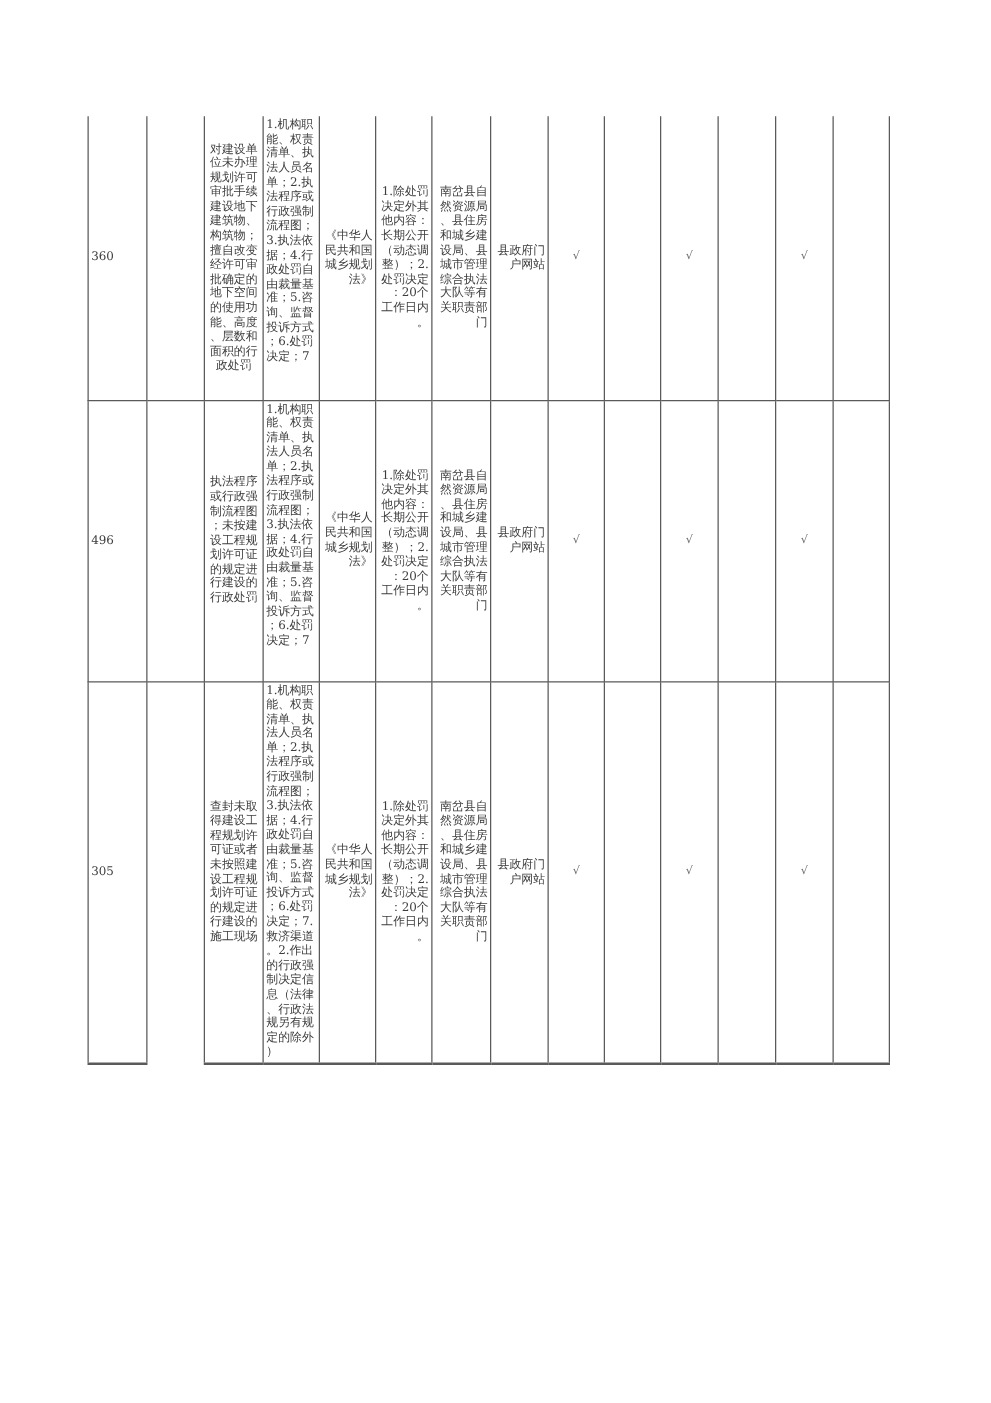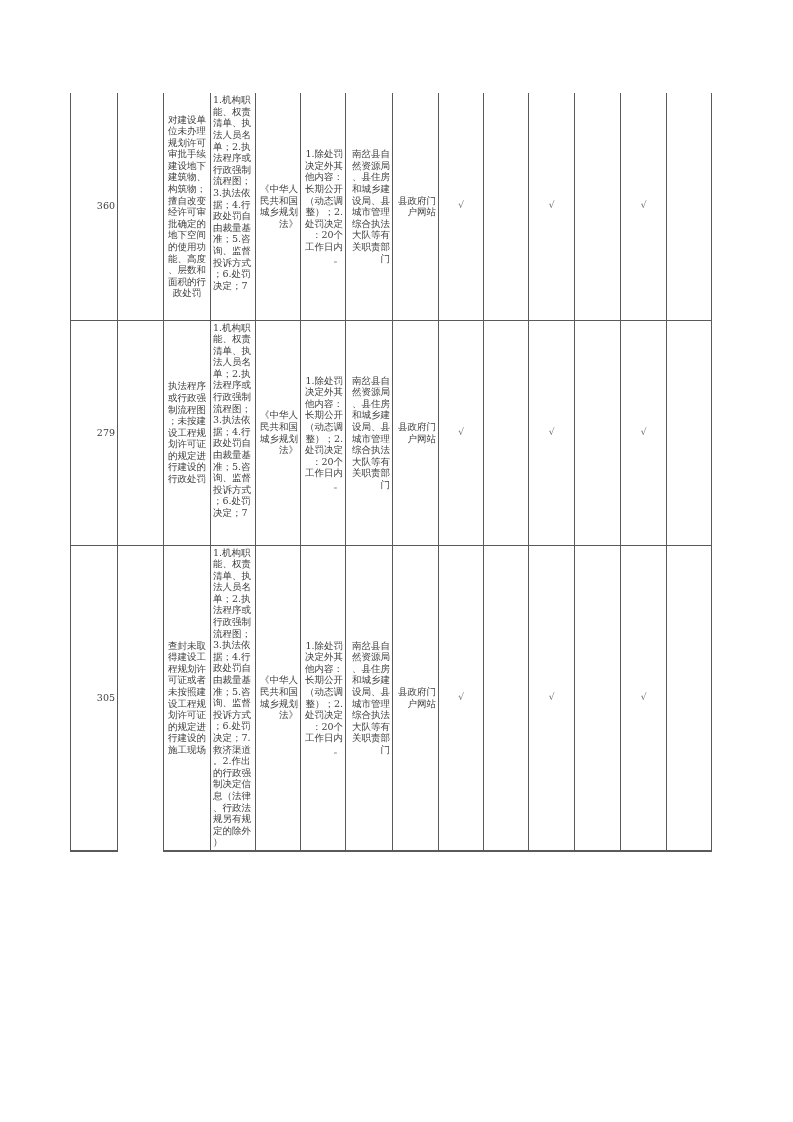--- a/index.html
+++ b/index.html
@@ -37,21 +37,21 @@
   tr.row-a { height: 227px; }
   tr.row-b { height: 225px; }
   tr.row-c { height: 305px; }
   
   tr.row-a td { border-top: none; }
   
   td.spacer { border-top: none; border-bottom: none; }
   tr.row-c td { border-bottom-width: 2.5px; }
   tr.row-c td.spacer { border-bottom: none; }
 
-  td.num   { text-align: right; }
+  td.num   { text-align: left; }
   td.item  { text-align: center; }
   td.content { vertical-align: top; text-align: left; }
   td.basis, td.timing, td.dept, td.channel { text-align: right; }
   td.check { text-align: center; color: #6e6e6e; font-size: 9px; }
   td.blank { }
 
   .clip { overflow: hidden; }
   .clip-a { height: 224px; }
   .clip-b { height: 222px; }
   .clip-c { height: 302px; }
@@ -90,21 +90,21 @@
         <td class="dept">南岔县自然资源局、县住房和城乡建设局、县城市管理综合执法大队等有关职责部门</td>
         <td class="channel">县政府门户网站</td>
         <td class="check">√</td>
         <td class="blank"></td>
         <td class="check">√</td>
         <td class="blank"></td>
         <td class="check">√</td>
         <td class="blank"></td>
       </tr>
       <tr class="row-b">
-        <td class="num">279</td>
+        <td class="num">496</td>
         <td class="spacer"></td>
         <td class="item">执法程序或行政强制流程图；未按建设工程规划许可证的规定进行建设的行政处罚</td>
         <td class="content">
           <div class="clip clip-b">1.机构职能、权责清单、执法人员名单；2.执法程序或行政强制流程图；3.执法依据；4.行政处罚自由裁量基准；5.咨询、监督投诉方式；6.处罚决定；7</div>
         </td>
         <td class="basis">《中华人民共和国城乡规划法》</td>
         <td class="timing">1.除处罚决定外其他内容：长期公开（动态调整）；2.处罚决定：20个工作日内。</td>
         <td class="dept">南岔县自然资源局、县住房和城乡建设局、县城市管理综合执法大队等有关职责部门</td>
         <td class="channel">县政府门户网站</td>
         <td class="check">√</td>

